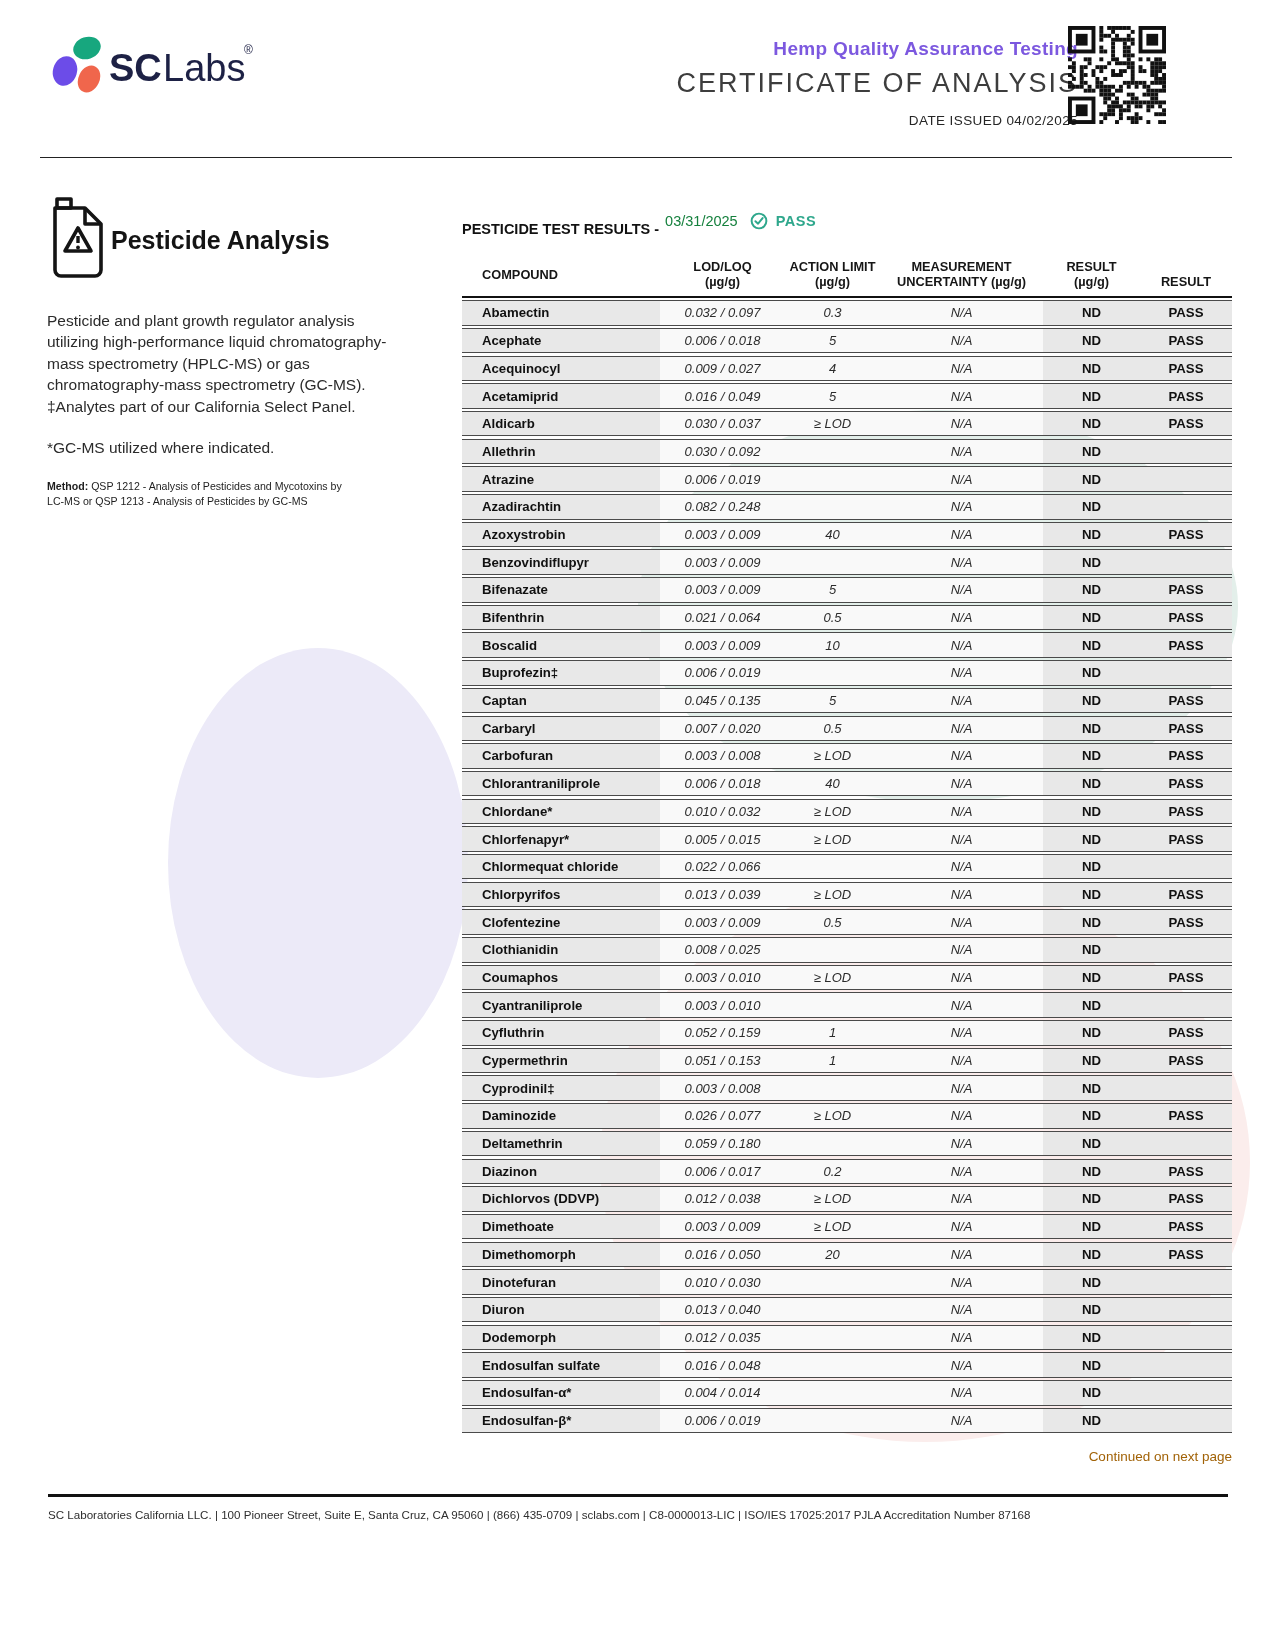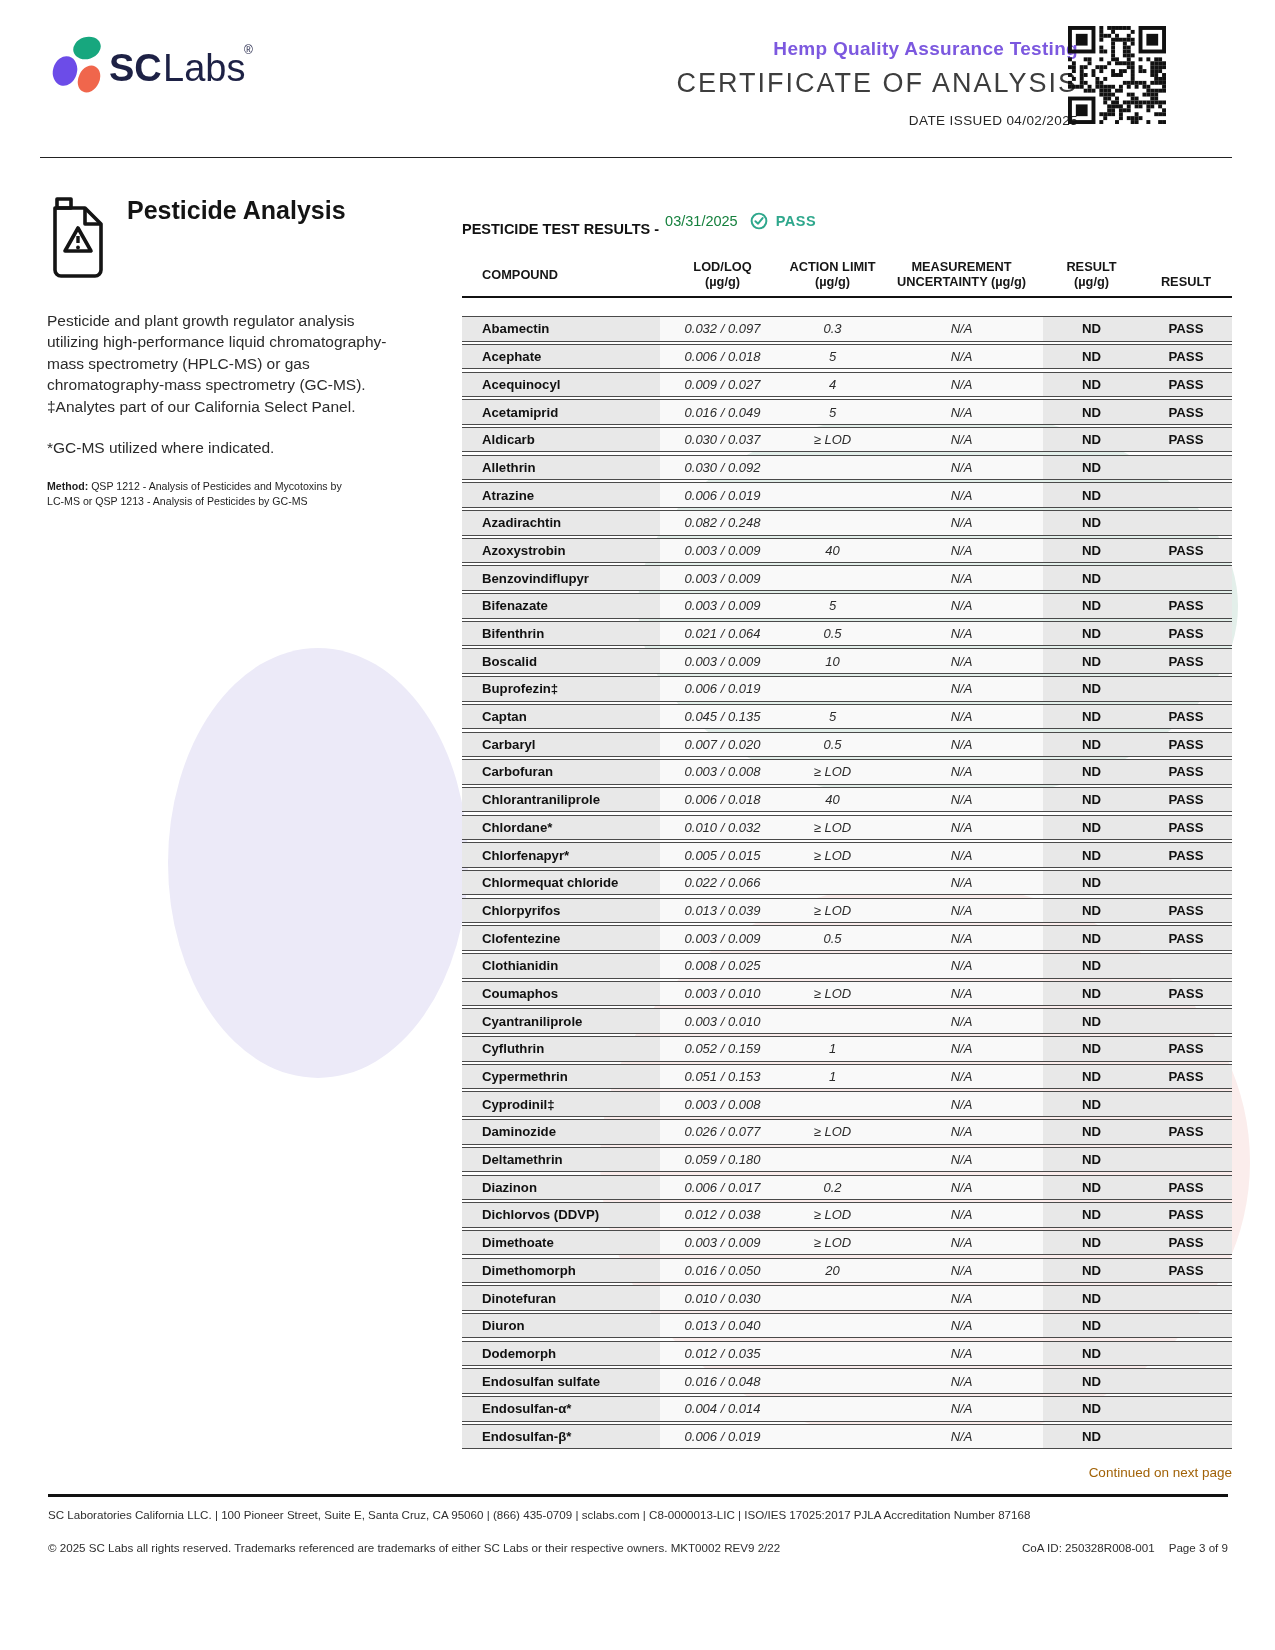--- a/index.html
+++ b/index.html
@@ -15,21 +15,21 @@
   .hdr-logo{position:absolute;left:44px;top:34px;z-index:2;}
   .hdr-right{position:absolute;right:235px;top:38px;width:560px;text-align:right;z-index:2;}
   .tagline{font-size:19px;font-weight:bold;color:#7C58DF;letter-spacing:.3px;}
   .cert-title{margin-top:8px;font-size:27px;font-weight:500;color:#3d3d3d;letter-spacing:2px;}
   .date-issued{margin-top:14px;font-size:13.5px;font-weight:normal;color:#262626;letter-spacing:.4px;}
   .qr{position:absolute;left:1068px;top:26px;width:98px;height:98px;z-index:2;}
   .hdr-rule{position:absolute;left:40px;top:157px;width:1192px;height:0;border-top:1.4px solid #222;z-index:2;}
 
   
   .left-panel{position:absolute;left:47px;top:196px;width:365px;z-index:2;}
-  .lp-head{display:flex;gap:16px;}
+  .lp-head{display:flex;align-items:center;}
   .lp-title{font-size:25px;font-weight:bold;color:#141414;}
   .lp-desc{margin-top:26px;font-size:15.5px;line-height:1.38;color:#2b2b2b;width:352px;}
   .lp-note{margin-top:22px;font-size:15.5px;color:#2b2b2b;}
   .lp-method{margin-top:22px;font-size:10.6px;line-height:1.45;color:#1e1e1e;width:300px;}
   .lp-method b{font-weight:bold;}
 
   
   .results{position:absolute;left:462px;top:205px;width:770px;z-index:2;}
   .res-title{display:flex;align-items:center;gap:6px;font-size:14.5px;}
   .res-title .t1{font-weight:bold;color:#111;margin-top:16px;}
@@ -41,21 +41,21 @@
   .th{display:flex;flex-direction:column;justify-content:flex-end;text-align:center;
       font-size:12.8px;font-weight:bold;color:#161616;line-height:1.18;}
   .th.c0{text-align:left;padding-left:20px;justify-content:center;}
   .c0{width:198px;box-sizing:border-box;}
   .c1{width:125px;}
   .c2{width:95px;}
   .c3{width:163px;}
   .c4{width:97px;}
   .c5{width:92px;}
 
-  .tbody{margin-top:18px;}
+  .tbody{margin-top:2px;}
   .trow{display:flex;height:25.5px;box-sizing:border-box;background:#E8E8E8;
         border-top:1px solid #4a4a4a;border-bottom:1px solid #4a4a4a;margin-bottom:2.2px;}
   .td{display:flex;align-items:center;justify-content:center;font-size:13px;color:#242424;}
   .td.c0{justify-content:flex-start;padding-left:20px;font-weight:bold;font-size:13.2px;color:#111;}
   .td.mid{background:rgba(255,255,255,0.74);font-style:italic;color:#2b2b2b;}
   .td.c4,.td.c5{font-weight:bold;font-size:13.2px;color:#111;}
 
   .continued{margin-top:16px;text-align:right;font-size:13.5px;color:#a16207;}
 
   
@@ -749,21 +749,14 @@
     <div class="td c4">ND</div>
     <div class="td c5"></div>
   </div>
 </div>
 
     <div class="continued">Continued on next page</div>
   </div>
 
   <div class="foot-rule"></div>
   <div class="foot1">SC Laboratories California LLC. | 100 Pioneer Street, Suite E, Santa Cruz, CA 95060 | (866) 435-0709 | sclabs.com | C8-0000013-LIC | ISO/IES 17025:2017 PJLA Accreditation Number 87168</div>
-  <div class="foot2">
-    <span>© 2025 SC Labs all rights reserved. Trademarks referenced are trademarks of either SC Labs or their respective owners. MKT0002 REV9 2/22</span>
-    <span class="right">
-      <span>CoA ID: 250328R008-001</span>
-      <span>Page 3 of 9</span>
-    </span>
-  </div>
 
 </div>
 
 </body></html>

